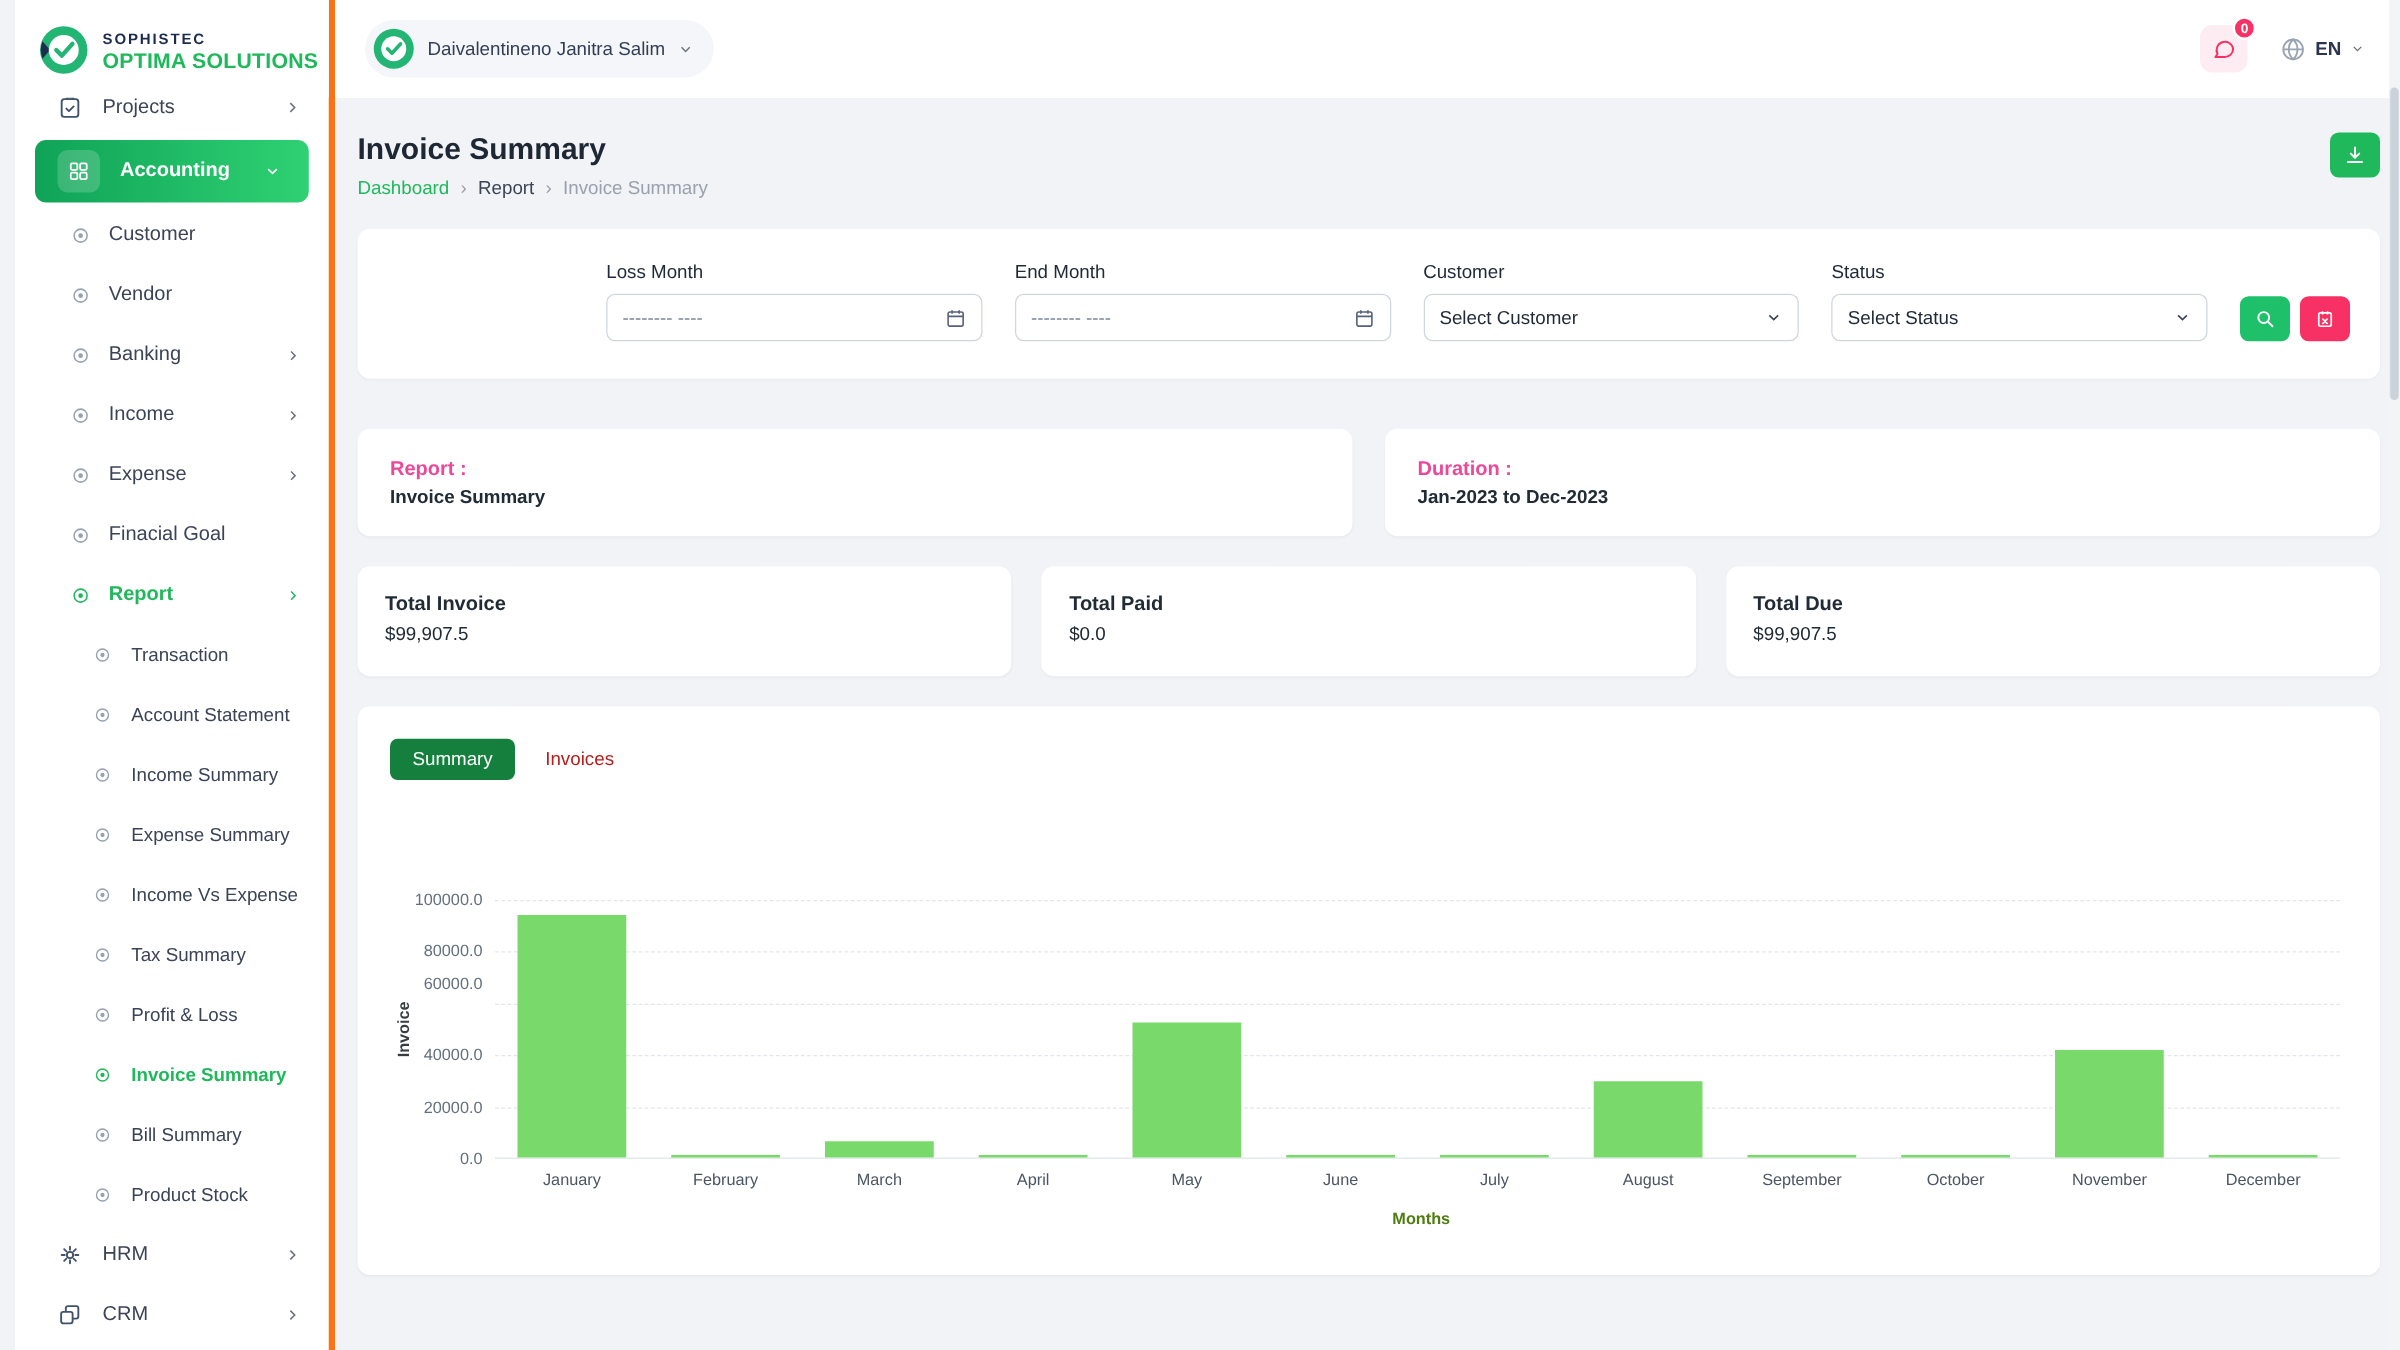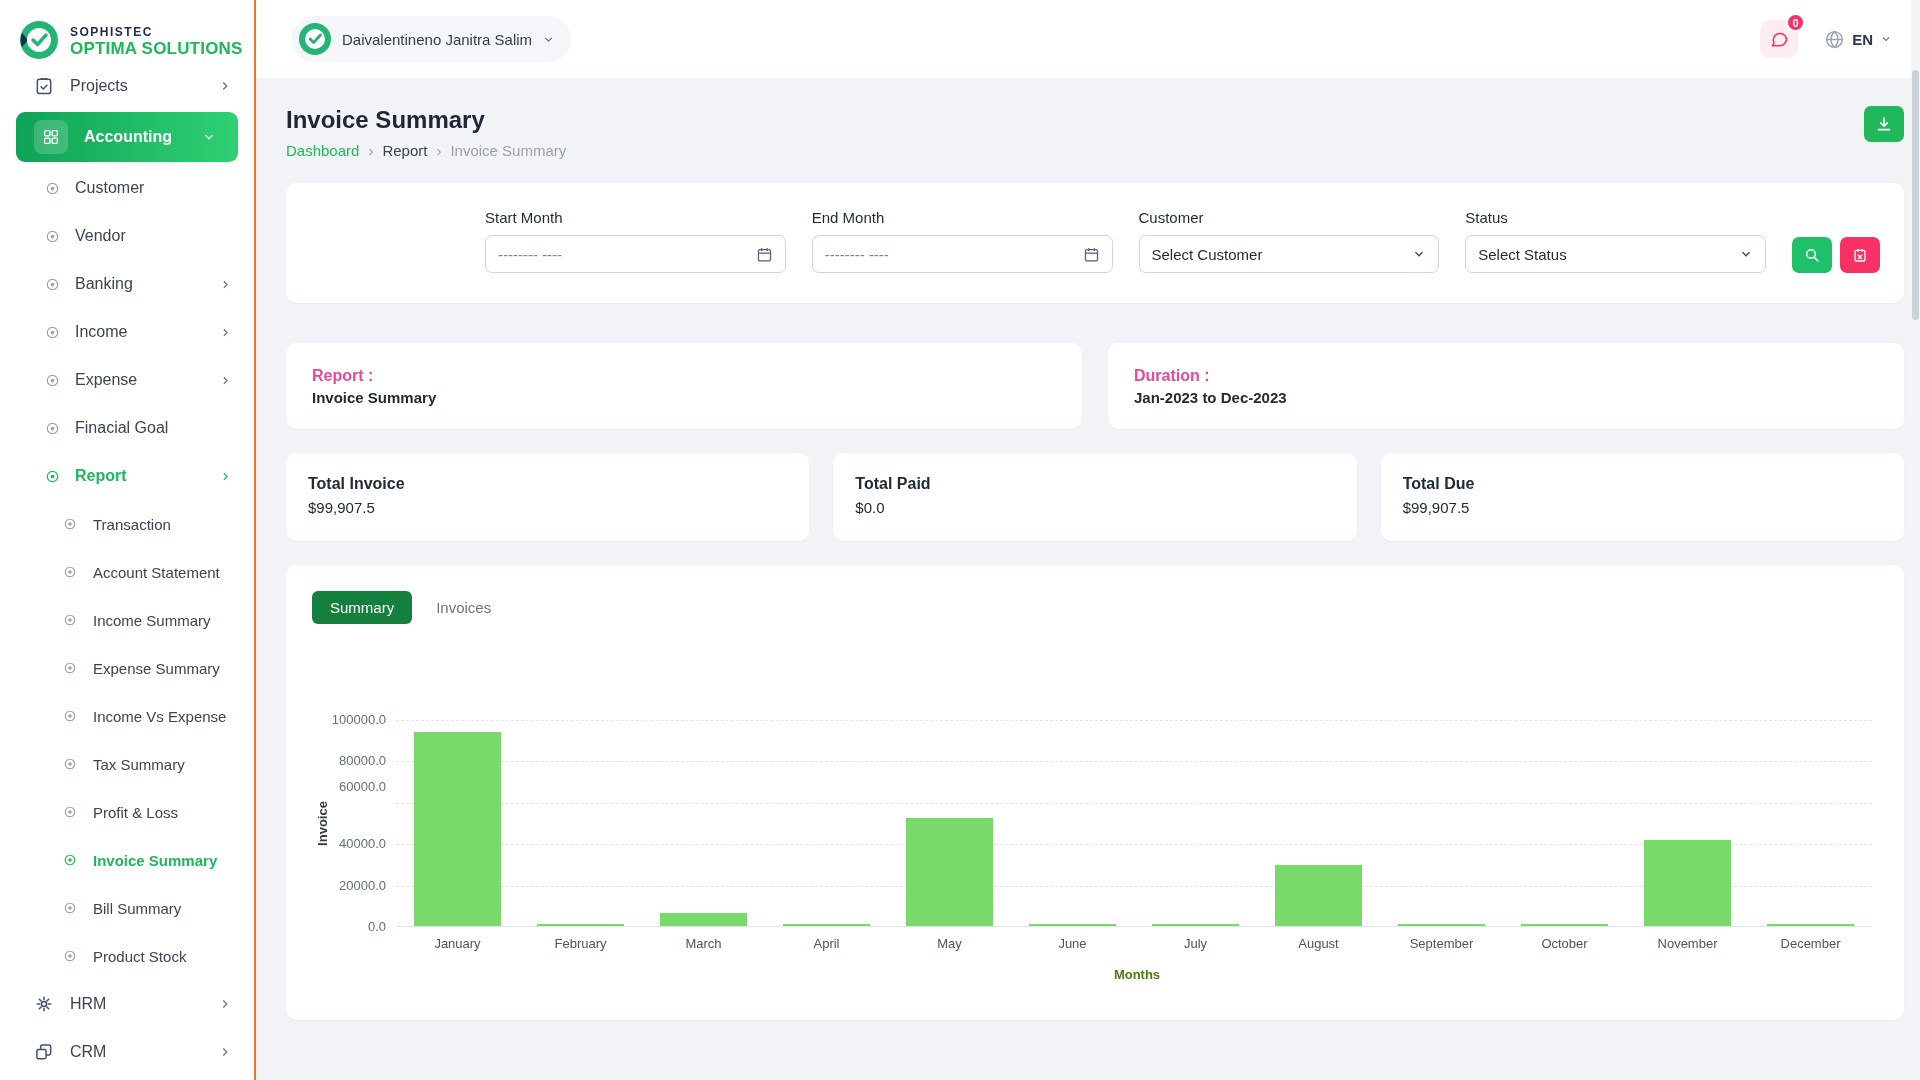--- a/index.html
+++ b/index.html
@@ -5,22 +5,22 @@
   * { box-sizing: border-box; margin: 0; padding: 0; }
   html,body { width:1920px; height:1080px; overflow:hidden; }
   body {
     font-family: "Liberation Sans", sans-serif;
     background:#f1f3f7;
     color:#1f2734;
     font-size:15px;
   }
   
   .sidebar {
-    position:fixed; left:0; top:0; bottom:0; width:256px;
-    background:#fff; z-index:30; border-right:2px solid #f97316;
+    position:fixed; left:12px; top:0; bottom:0; width:256px;
+    background:#fff; z-index:30; border-right:5px solid #f97316;
   }
   .logo-box { display:flex; align-items:center; gap:10px; padding:16px 0 14px 18px; height:78px; background:#fff; position:relative; z-index:2;}
   .logo-text .l1 { font-size:12px; font-weight:700; letter-spacing:1.5px; color:#1d2b4f; }
   .logo-text .l2 { font-size:17px; font-weight:800; color:#1fb85a; letter-spacing:.2px; }
   .menu { position:absolute; top:78px; bottom:0; left:0; right:0; overflow:hidden; }
   .mi { display:flex; align-items:center; height:48px; cursor:pointer; color:#3b4357; font-weight:500; font-size:16px; }
   .mi .chev { margin-left:auto; margin-right:22px; display:flex; }
   .mi-top { padding-left:34px; gap:16px; }
   .mi-first { margin-top:-16px; }
   .mi-active-top {
@@ -86,21 +86,21 @@
   
   .stats-row { margin-top:24px; display:flex; gap:24px; }
   .stat-card { flex:1; height:88px; padding:22px 22px; }
   .stat-card .lbl { font-size:16px; font-weight:600; color:#212b36; }
   .stat-card .val { font-size:15px; color:#212b36; margin-top:6px; }
   
   .chart-card { margin-top:24px; padding:26px 26px 38px 26px; }
   .tabs { display:flex; align-items:center; gap:6px; }
   .tab { padding:8px 18px; border-radius:6px; font-size:15px; cursor:pointer; }
   .tab.active { background:#15803d; color:#fff; font-weight:500; }
-  .tab.plain { color:#737373; }
+  .tab.plain { color:#b91c1c; }
   .chart-block { margin-top:96px; }
   .chart-row { display:flex; }
   .y-title { width:20px; display:flex; align-items:center; justify-content:center; }
   .y-title span { transform:rotate(-90deg); white-space:nowrap; font-size:13px; font-weight:700; color:#373d3f; }
   .y-labels { position:relative; width:64px; height:207px; }
   .y-tick { position:absolute; right:10px; font-size:13px; color:#64707d; }
   .plot { position:relative; flex:1; height:207px; border-bottom:1px solid #dfe3e9; margin-right:6px; }
   .gridline { position:absolute; left:0; right:0; border-top:1px dashed #e2e6ec; }
   .bars-row { position:absolute; left:0; right:0; top:0; bottom:0; display:flex; align-items:flex-end; }
   .bar-slot { flex:1; display:flex; justify-content:center; align-items:flex-end; height:100%; }
@@ -434,21 +434,21 @@
       <svg width="18" height="18" viewBox="0 0 24 24" fill="none" stroke="#fff" stroke-width="2.1" stroke-linecap="round" stroke-linejoin="round">
         <path d="M12 4v10M7.5 10.5 12 15l4.5-4.5"></path>
           <path d="M4.5 19.5h15"></path>
       </svg>
     </button>
   </div>
 
   <section class="card filter-card">
     <div class="filter-row">
       <div class="fcol">
-        <label class="flabel">Start Month</label>
+        <label class="flabel">Loss Month</label>
         <div class="finput">
           <span class="ph">-------- ----</span>
           <span class="right-ic">
             <svg width="17" height="17" viewBox="0 0 24 24" fill="none" stroke="#55607a" stroke-width="1.8">
                 <rect x="3.5" y="5" width="17" height="16" rx="2"></rect>
                 <path d="M8 3v4M16 3v4M3.5 10h17"></path>
               </svg>
           </span>
         </div>
       </div>

